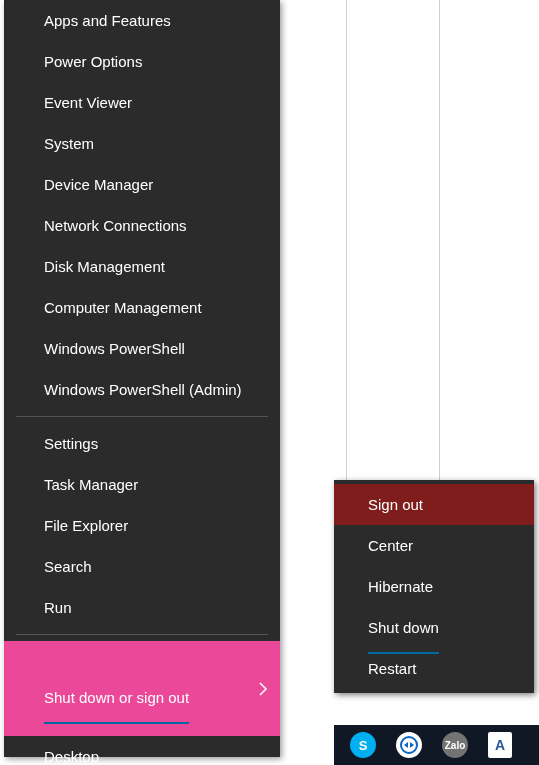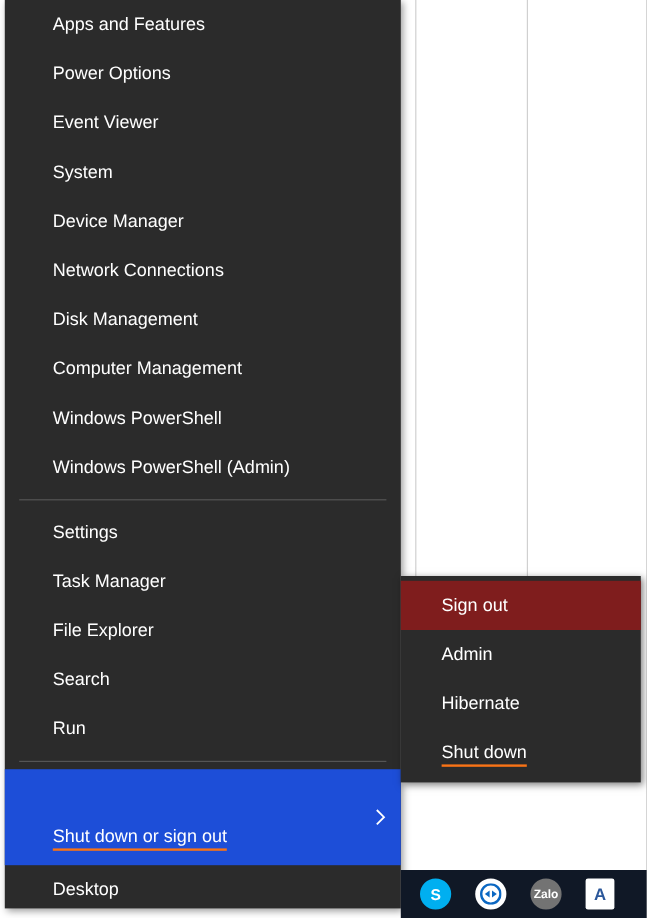--- a/index.html
+++ b/index.html
@@ -19,50 +19,50 @@
     width: 94px;
     height: 498px;
     border: 1px solid #d0d0d0;
     border-top: none;
     background: #ffffff;
   }
   .main-menu {
     position: absolute;
     top: 0;
     left: 4px;
-    width: 330px;
+    width: 276px;
     height: 757px;
     background: #2b2b2b;
     color: #ffffff;
     display: flex;
     flex-direction: column;
     box-shadow: 2px 2px 6px rgba(0,0,0,0.4);
   }
   .menu-item {
     padding: 12px 12px 12px 40px;
     cursor: default;
     white-space: nowrap;
     display: flex;
     align-items: center;
     justify-content: space-between;
   }
   .menu-item.hover {
-    background: #1d4ed8;
+    background: #ec4899;
   }
   .menu-sep {
     border-top: 1px solid #555555;
     margin: 6px 12px;
   }
   .chevron {
     display: inline-block;
   }
   .chevron svg { display:block; }
   .underline {
-    border-bottom: 2px solid #f97316;
-    padding-bottom: 1px;
+    border-bottom: 2px solid #0369a1;
+    padding-bottom: 16px;
     margin-top: 36px;
   }
   .submenu {
     position: absolute;
     top: 480px;
     left: 334px;
     width: 200px;
     background: #2b2b2b;
     color: #ffffff;
     box-shadow: 2px 2px 6px rgba(0,0,0,0.5);
@@ -173,27 +173,30 @@
   <div class="menu-item">
     <span>Desktop</span>
   </div>
 </div>
 
 <div class="submenu">
   <div class="sub-item hover">
     <span>Sign out</span>
   </div>
   <div class="sub-item">
-    <span>Admin</span>
+    <span>Center</span>
   </div>
   <div class="sub-item">
     <span>Hibernate</span>
   </div>
   <div class="sub-item">
     <span class="underline">Shut down</span>
+  </div>
+  <div class="sub-item">
+    <span>Restart</span>
   </div>
 </div>
 
 <div class="taskbar">
   <div class="task-icon skype-icon">
     <span>S</span>
   </div>
   <div class="task-icon tv-icon">
     <svg width="18" height="18" viewBox="0 0 18 18">
       <circle cx="9" cy="9" r="8" fill="none" stroke="#0b67c2" stroke-width="2"></circle>

